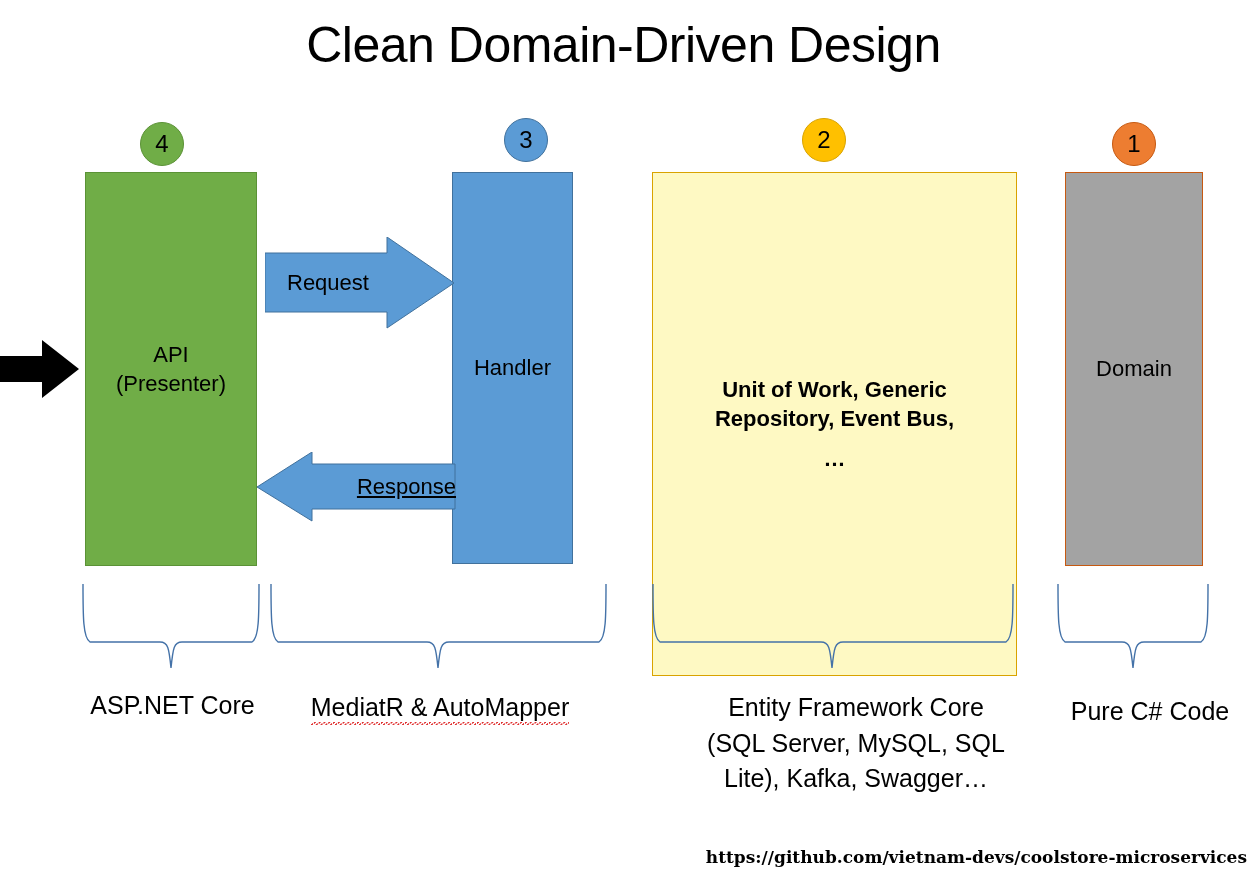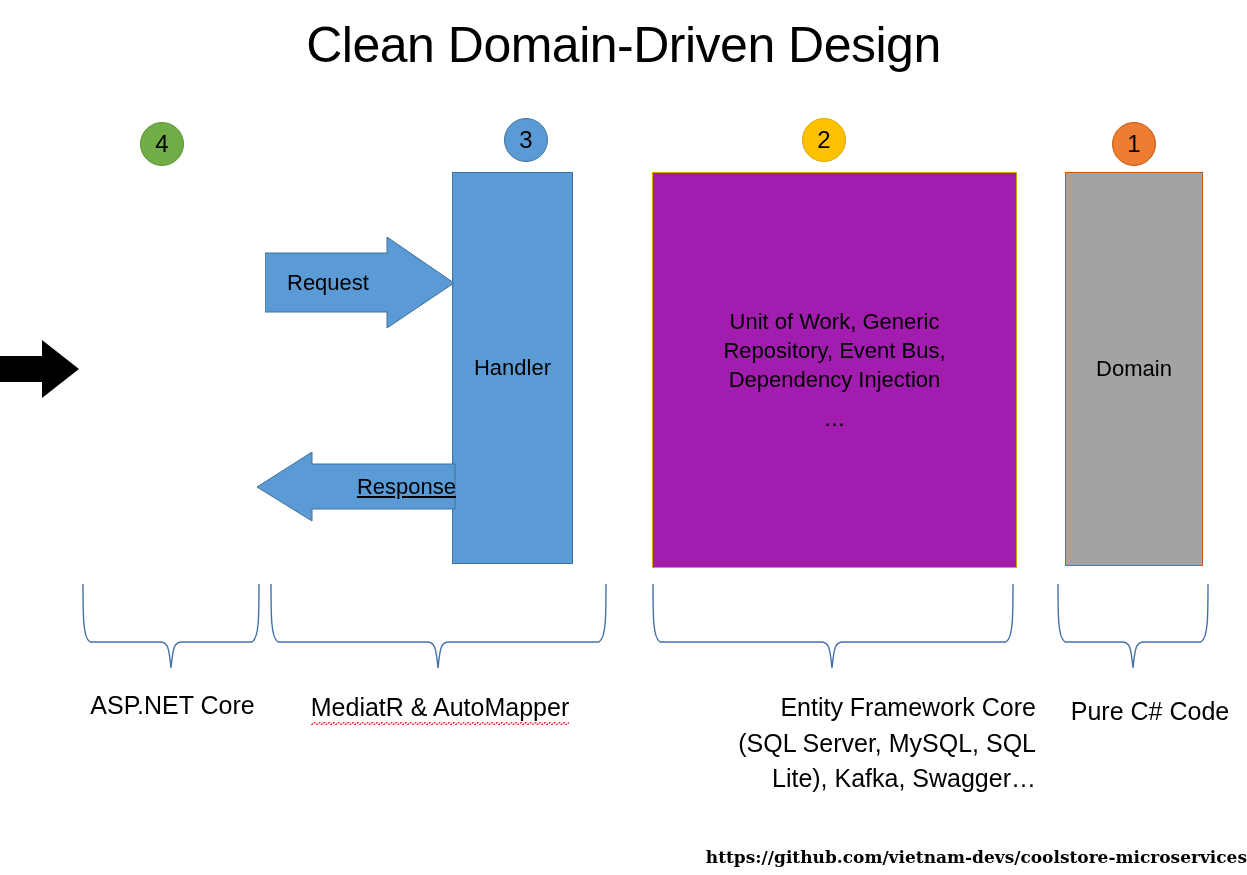--- a/index.html
+++ b/index.html
@@ -92,21 +92,21 @@
   .brace {
     position: absolute;
   }
 
   
   .caption {
     position: absolute;
     font-size: 25px;
     line-height: 1.42;
     color: #000000;
-    text-align: right;
+    text-align: center;
   }
   .caption.centered { text-align: center; }
   .spell {
     background-image:
       radial-gradient(circle at 1.2px 2.6px, #e03030 0.9px, rgba(0,0,0,0) 1.1px),
       radial-gradient(circle at 3.6px 0.8px, #e03030 0.9px, rgba(0,0,0,0) 1.1px);
     background-size: 4.8px 3.4px;
     background-repeat: repeat-x;
     background-position: 0 100%;
     padding-bottom: 4px;
@@ -137,30 +137,35 @@
   <div class="num-circle" style="left:504px; top:118px; background:#5B9BD5; border:1px solid #41719C;">
     <span>3</span>
   </div>
   <div class="num-circle" style="left:802px; top:118px; background:#FFC000; border:1px solid #D9A300;">
     <span>2</span>
   </div>
   <div class="num-circle" style="left:1112px; top:122px; background:#ED7D31; border:1px solid #C65911;">
     <span>1</span>
   </div>
 
+  <div class="layer-box" style="left:85px; top:172px; width:172px; height:394px; background:#70AD47; border:1px solid #5B9236;">
+    <div>
+      <div>API</div>
+      <div>(Presenter)</div>
+    </div>
+  </div>
 
   <div class="layer-box" style="left:452px; top:172px; width:121px; height:392px; background:#5B9BD5; border:1px solid #41719C;">
     <div>Handler</div>
   </div>
 
-  <div class="layer-box" style="left:652px; top:172px; width:365px; height:396px; background:#a21caf; border:1px solid #D9A300; font-weight:400;">
+  <div class="layer-box" style="left:652px; top:172px; width:365px; height:504px; background:#fef9c3; border:1px solid #D9A300; font-weight:700;">
     <div>
       <div>Unit of Work, Generic</div>
       <div>Repository, Event Bus,</div>
-      <div>Dependency Injection</div>
       <div style="margin-top:10px;">…</div>
     </div>
   </div>
 
   <div class="layer-box" style="left:1065px; top:172px; width:138px; height:394px; background:#a3a3a3; border:1px solid #C65911;">
     <div>Domain</div>
   </div>
 
   <svg id="entry-arrow" viewBox="0 0 80 62">
     <polygon points="0,18 42,18 42,2 79,31 42,60 42,44 0,44" fill="#000000"></polygon>

